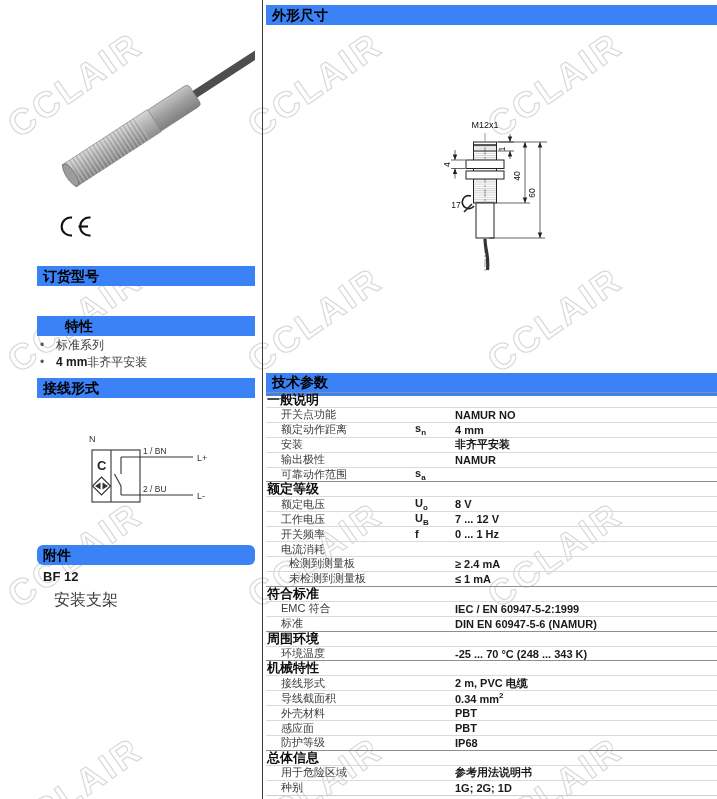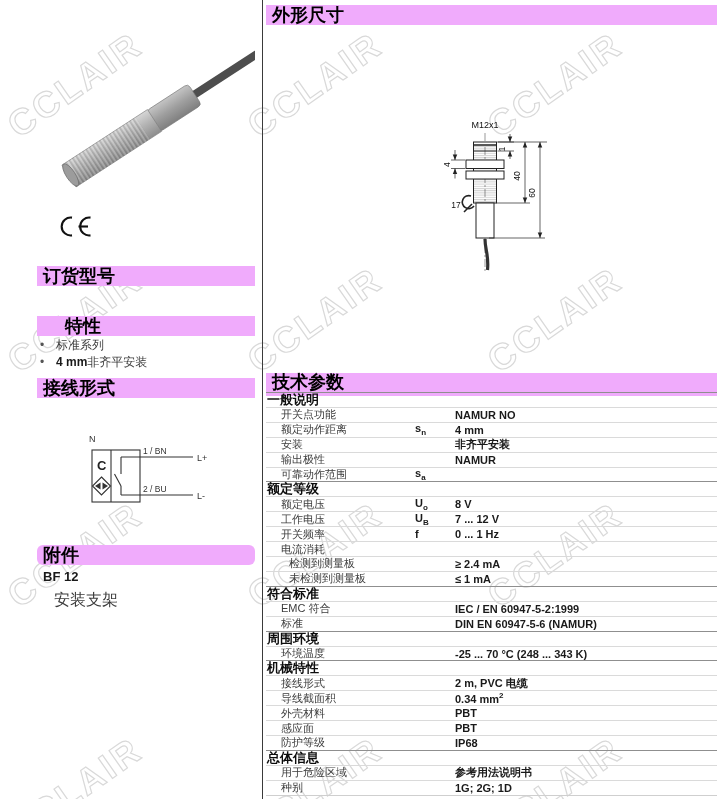--- a/index.html
+++ b/index.html
@@ -8,22 +8,22 @@
     font-family:"Liberation Sans","DejaVu Sans",sans-serif;color:#222;
   }
   
   .wm{
     position:absolute;width:170px;height:44px;display:flex;align-items:center;justify-content:center;
     transform:rotate(-35deg);font-size:36px;font-weight:bold;letter-spacing:3px;
     color:transparent;-webkit-text-stroke:1.2px #d9d9d9;pointer-events:none;user-select:none;z-index:0;
   }
   
   .band{
-    position:absolute;background:#f0abfc;height:20px;line-height:20px;
-    font-size:18px;font-weight:bold;color:#000;padding-left:6px;box-sizing:border-box;z-index:2;
+    position:absolute;background:#3b82f6;height:20px;line-height:20px;
+    font-size:14px;font-weight:bold;color:#000;padding-left:6px;box-sizing:border-box;z-index:2;
   }
   .abs{position:absolute;z-index:2;}
   
   #order-code{left:37px;top:290px;font-size:13px;font-weight:bold;padding-left:6px;color:#1a1a1a;margin-top:28px;}
   #feature-list{left:40px;top:337px;width:215px;font-size:12px;color:#3c3c3c;}
   .feat{display:flex;height:17px;line-height:17px;}
   .feat .blt{width:16px;color:#555;}
   .feat b{color:#1a1a1a;}
   #acc-code{left:37px;top:569px;font-size:13px;font-weight:bold;padding-left:6px;color:#1a1a1a;}
   #acc-desc{left:37px;top:590px;font-size:16px;padding-left:6px;color:#3c3c3c;margin-left:11px;}

